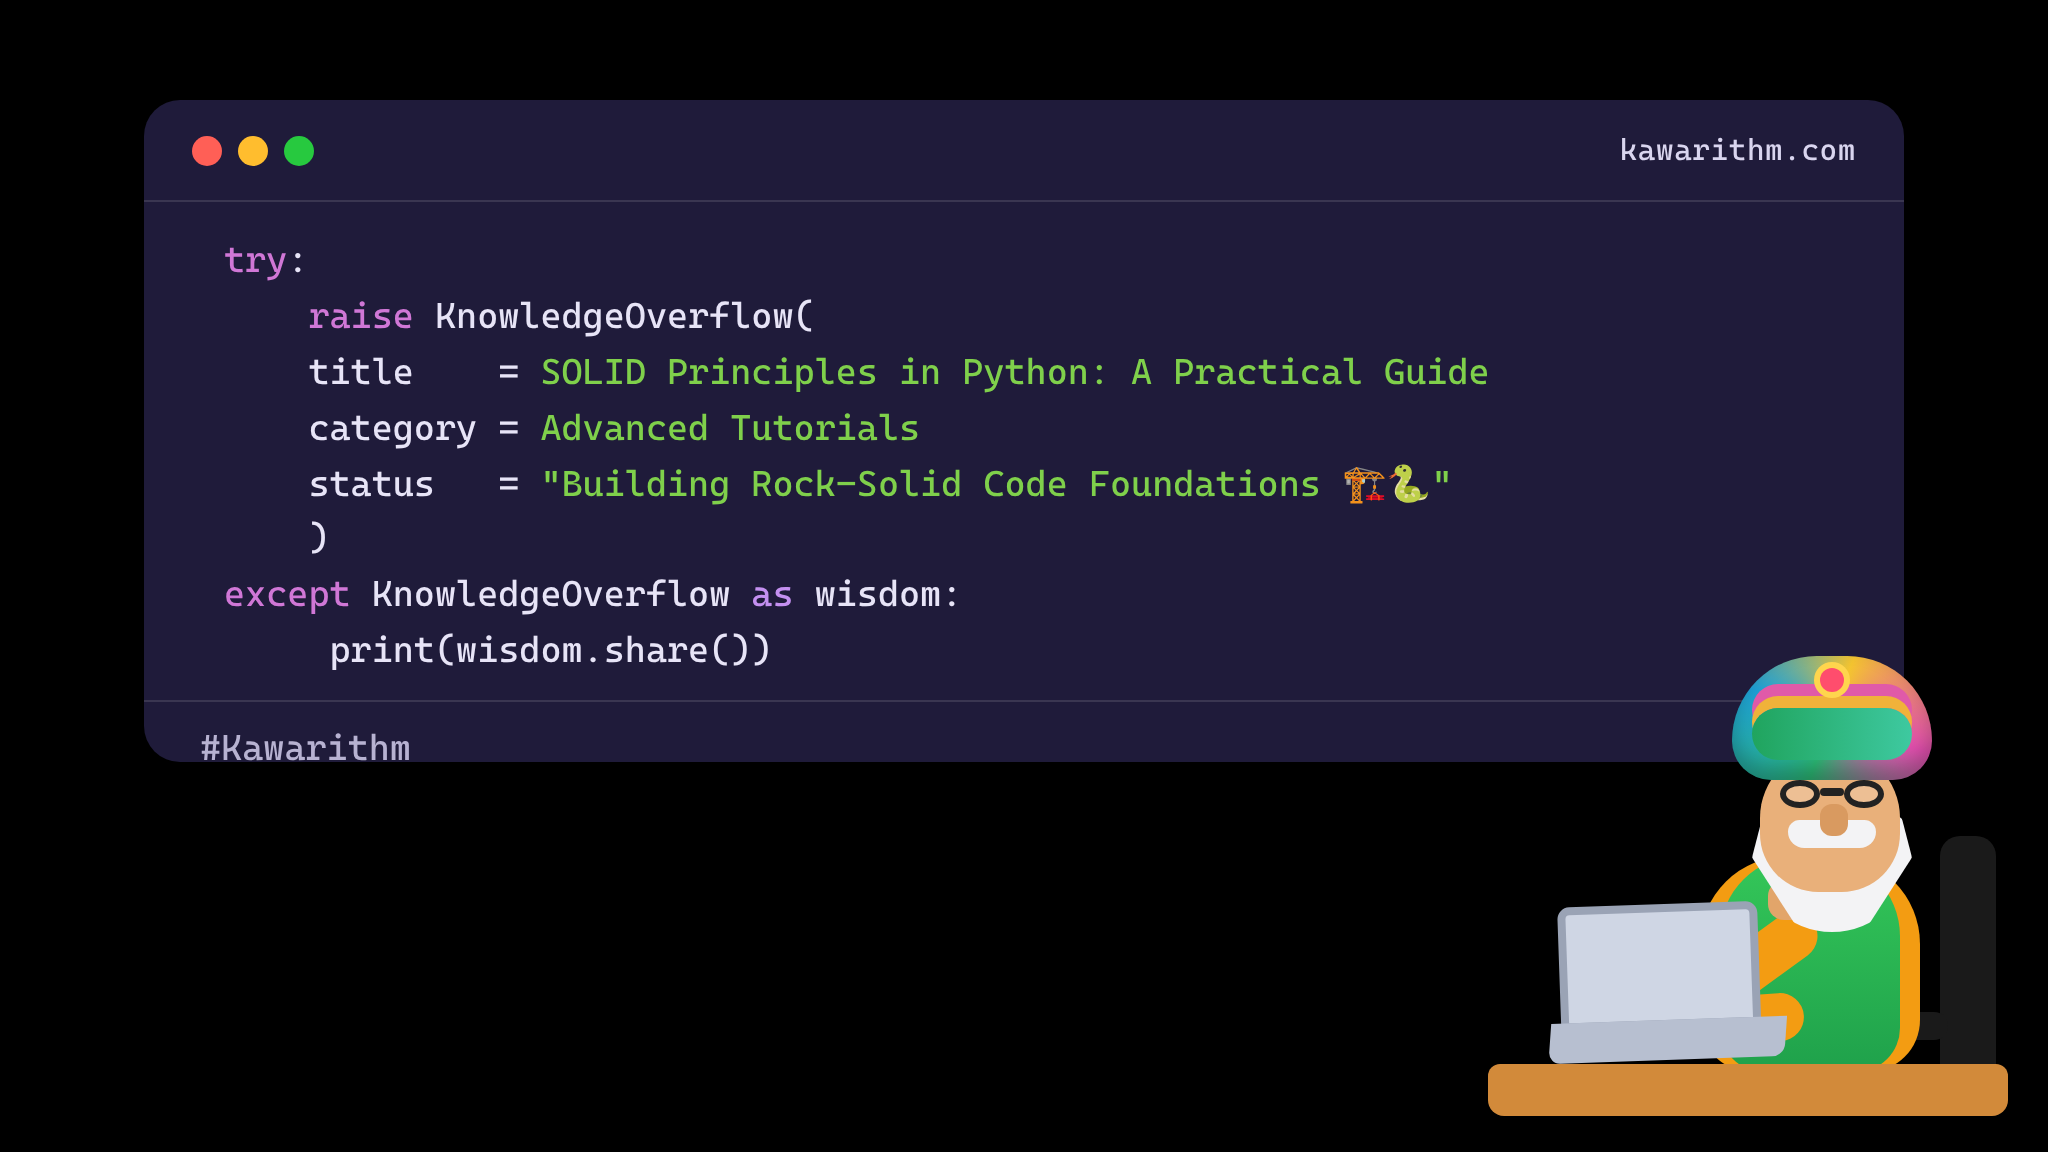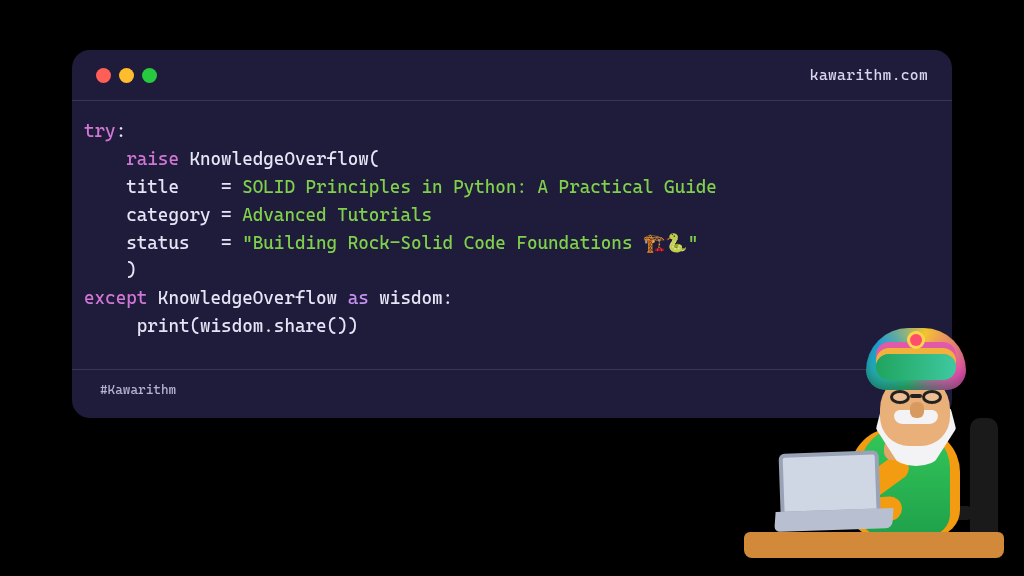--- a/index.html
+++ b/index.html
@@ -2,40 +2,40 @@
 <html><head>
 <meta charset="utf-8">
 <style>
   * { box-sizing: border-box; margin: 0; padding: 0; }
   html, body { width: 1024px; height: 576px; background: #000; overflow: hidden; }
   body { font-family: ui-monospace, "SF Mono", "Cascadia Code", Consolas, monospace; }
 
   .window {
     position: absolute;
     left: 72px; top: 50px;
-    width: 880px; height: 368px;
+    width: 880px; height: 331px;
     background: #1f1b3a;
     border-radius: 18px;
     box-shadow: 0 8px 30px rgba(0,0,0,.6);
     color: #e7e4f7;
     display: flex; flex-direction: column;
   }
   .titlebar {
     display: flex; align-items: center; justify-content: space-between;
     padding: 16px 24px;
     border-bottom: 1px solid rgba(255,255,255,.12);
   }
   .dots { display: flex; gap: 8px; }
   .dot { width: 15px; height: 15px; border-radius: 50%; }
   .dot.red { background:#ff5f56; } .dot.yel { background:#ffbd2e; } .dot.grn { background:#27c93f; }
   .domain { color:#d9d5ef; font-size:15px; letter-spacing:.3px; }
 
   .code {
     flex: 1;
-    padding: 16px 28px 10px 12px;
+    padding: 16px 28px 10px 40px;
     font-size: 18px; line-height: 1.55;
     white-space: pre;
     color:#e7e4f7;
     overflow: visible;
   }
   .kw-try    { color:#d077d6; }
   .kw-raise  { color:#d077d6; }
   .kw-except { color:#d077d6; }
   .exc       { color:#e7e4f7; }
   .param     { color:#e7e4f7; }
@@ -43,21 +43,21 @@
   .val       { color:#7fd04b; }
   .paren     { color:#e7e4f7; }
   .asw       { color:#c490f0; }
   .wisdom    { color:#e7e4f7; }
 
   .title-wrap { display:inline-block; vertical-align:top; white-space:normal; width:520px; color:#7fd04b; }
 
   .footer {
     padding: 10px 28px 18px 28px;
     border-top: 1px solid rgba(255,255,255,.12);
-    color:#b7b2d1; font-size:13px; line-height:1.55;
+    color:#b7b2d1; font-size:18px; line-height:1.55;
   }
 
   
   .mascot {
     position:absolute; right:20px; bottom:18px; width:260px; height:230px;
     pointer-events:none;
   }
   .desk { position:absolute; bottom:0; left:0; width:260px; height:26px; background:#d28a3a; border-radius:6px 6px 8px 8px; }
   .chair { position:absolute; bottom:20px; right:6px; width:60px; height:120px; }
   .chair .back { position:absolute; right:0; bottom:0; width:28px; height:120px; background:#1a1a1a; border-radius:10px 10px 6px 6px; }

